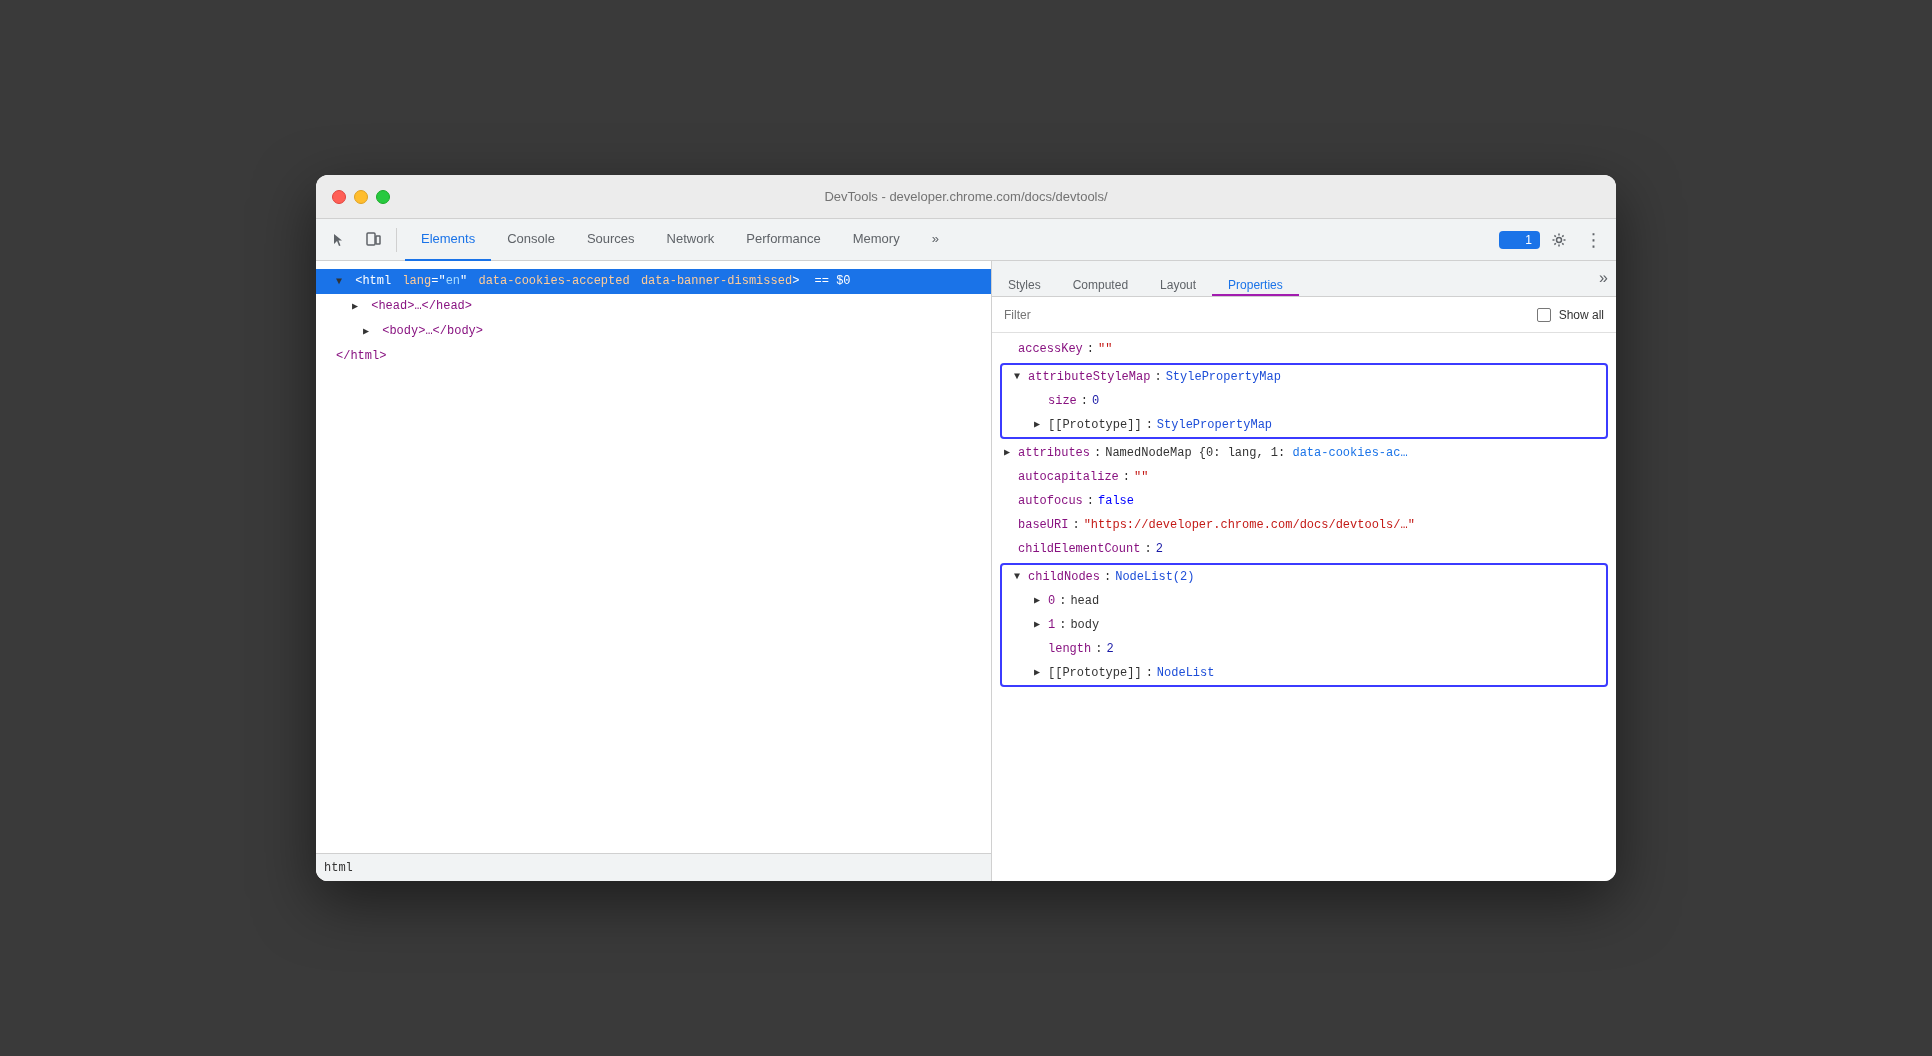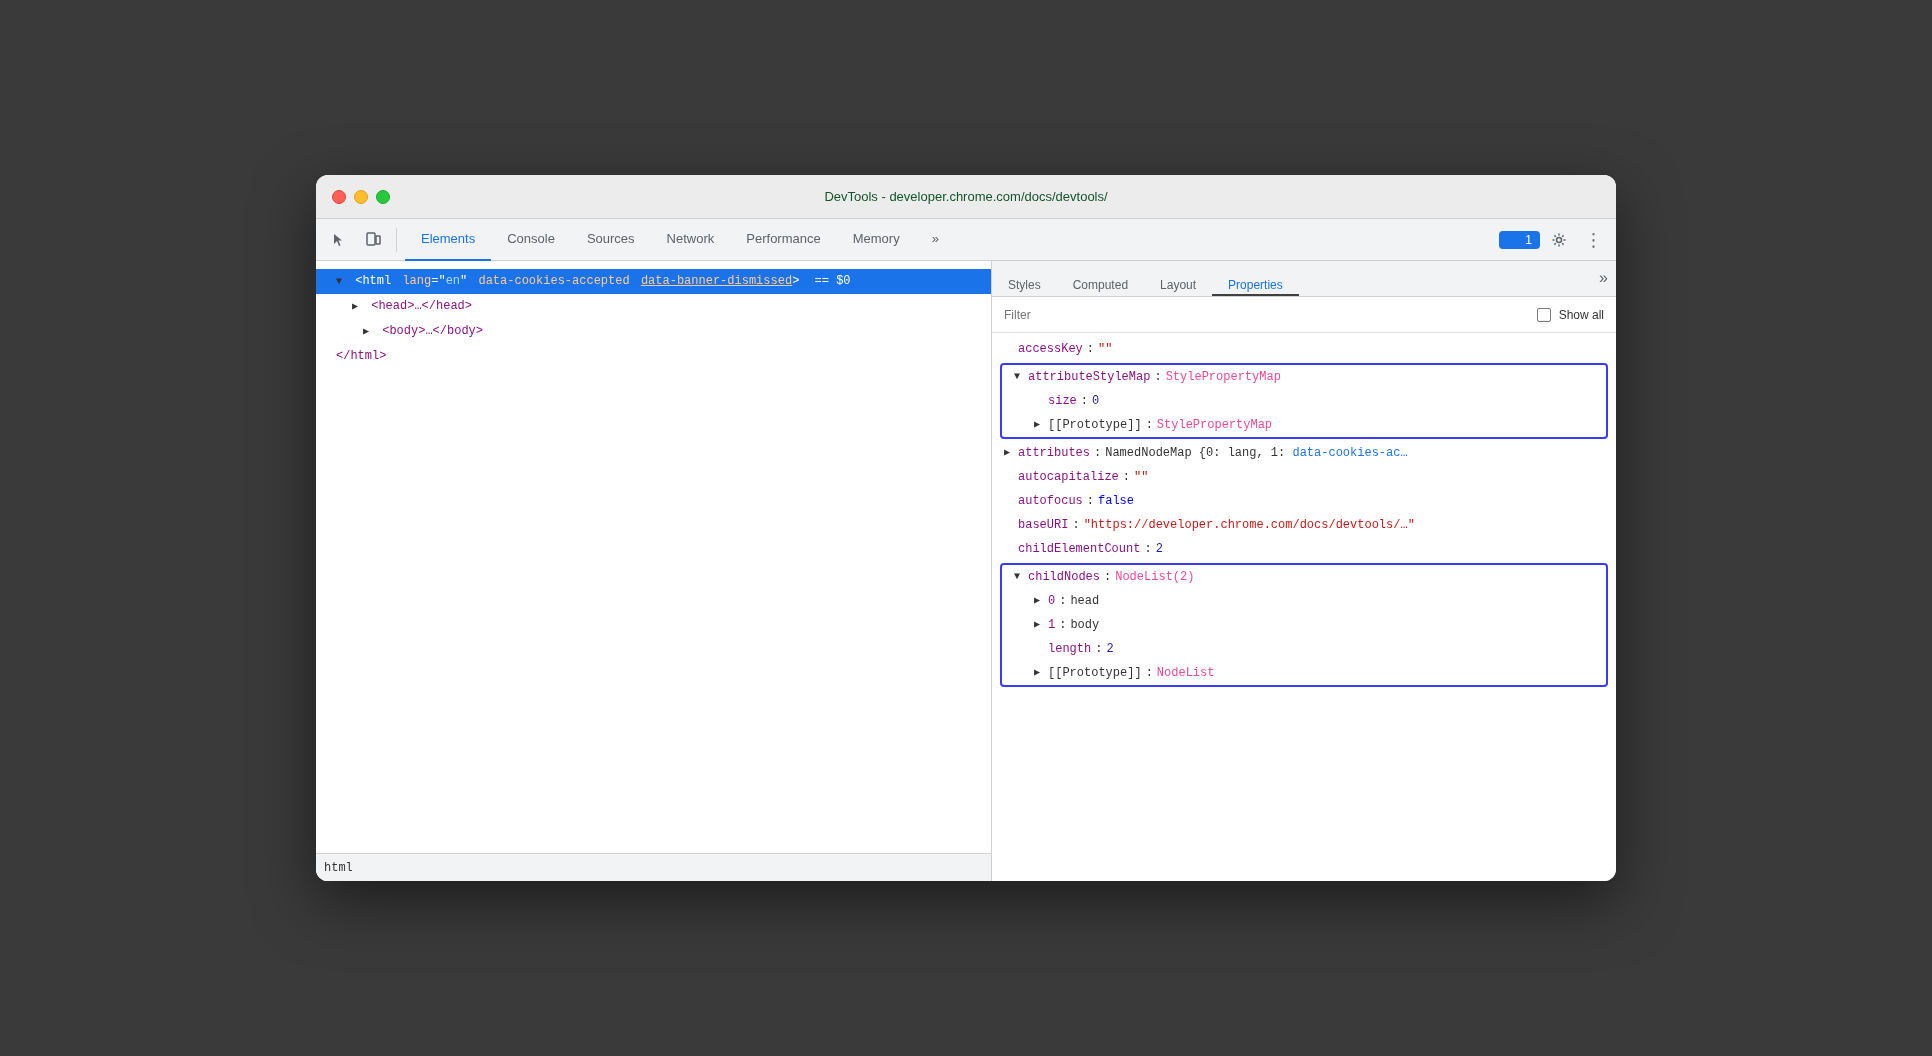--- a/index.html
+++ b/index.html
@@ -39,21 +39,21 @@
       border-radius: 50%;
     }
     .traffic-light.close { background: #ff5f56; border: 1px solid #e0443e; }
     .traffic-light.minimize { background: #ffbd2e; border: 1px solid #dea123; }
     .traffic-light.maximize { background: #27c93f; border: 1px solid #1aab29; }
     .titlebar-title {
       position: absolute;
       left: 50%;
       transform: translateX(-50%);
       font-size: 13px;
-      color: #14532d;
+      color: #737373;
       font-weight: 400;
     }
     
     .devtools-toolbar {
       background: #f1f3f4;
       border-bottom: 1px solid #d0d0d0;
       display: flex;
       align-items: center;
       height: 42px;
       padding: 0 8px;
@@ -186,21 +186,21 @@
       display: flex;
       align-items: center;
       font-size: 12px;
       color: #5f6368;
       cursor: pointer;
       border-bottom: 2px solid transparent;
       white-space: nowrap;
     }
     .right-tab.active {
       color: #1a73e8;
-      border-bottom: 2px solid #404040;
+      border-bottom: 2px solid #a21caf;
     }
     .right-panel-more {
       margin-left: auto;
       padding: 0 8px;
       display: flex;
       align-items: center;
       color: #5f6368;
       font-size: 16px;
       cursor: pointer;
       height: 36px;
@@ -279,21 +279,21 @@
     .prop-group-box .prop-row {
       padding-left: 12px;
     }
     .prop-group-box .prop-indent-1 {
       padding-left: 28px;
     }
     
     .prop-value.url { color: #c41a16; }
     
     .prop-key.proto { color: #333; }
-    .prop-value.class-name { color: #ec4899; }
+    .prop-value.class-name { color: #1d4ed8; }
     
     .prop-overflow {
       color: #1a73e8;
     }
   </style>
 </head>
 <body>
 
 <div class="window">
 
@@ -363,21 +363,21 @@
   </div>
 
   <div class="devtools-main">
 
     <div class="dom-panel">
       <div class="dom-line selected">
         <span class="dom-tree-arrow">▼</span>
         <span style="color:#fff;">&lt;</span><span style="color:#fff; font-weight:500;">html</span>
         <span style="color:#ffcc99; margin-left:4px;">lang</span><span style="color:#fff;">="</span><span style="color:#aaddff;">en</span><span style="color:#fff;">"</span>
         <span style="color:#ffcc99; margin-left:4px;">data-cookies-accepted</span>
-        <span style="color:#ffcc99; margin-left:4px;text-decoration:underline;">data-banner-dismissed</span><span style="color:#fff;">&gt;</span>
+        <span style="color:#ffcc99; margin-left:4px;">data-banner-dismissed</span><span style="color:#fff;">&gt;</span>
         <span style="color:#fff; margin-left:8px;">== $0</span>
       </div>
       <div class="dom-line" style="padding-left:36px;">
         <span class="dom-tree-arrow">▶</span>
         <span class="tag">&lt;head&gt;…&lt;/head&gt;</span>
       </div>
       <div class="dom-line" style="padding-left:24px;margin-left:23px;">
         <span class="dom-tree-arrow">▶</span>
         <span class="tag">&lt;body&gt;…&lt;/body&gt;</span>
       </div>

